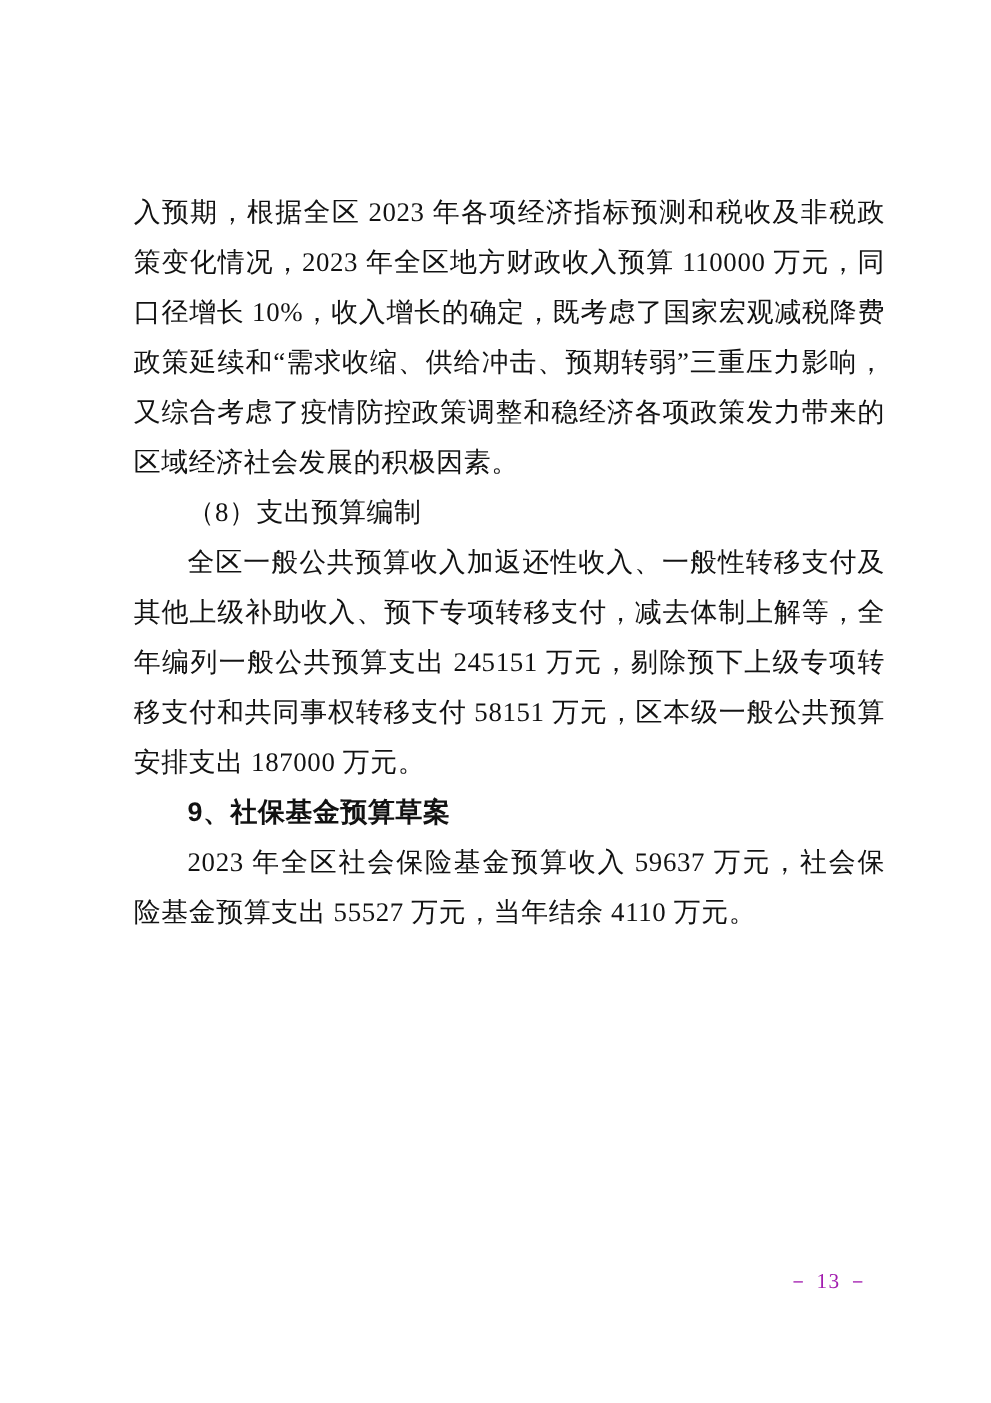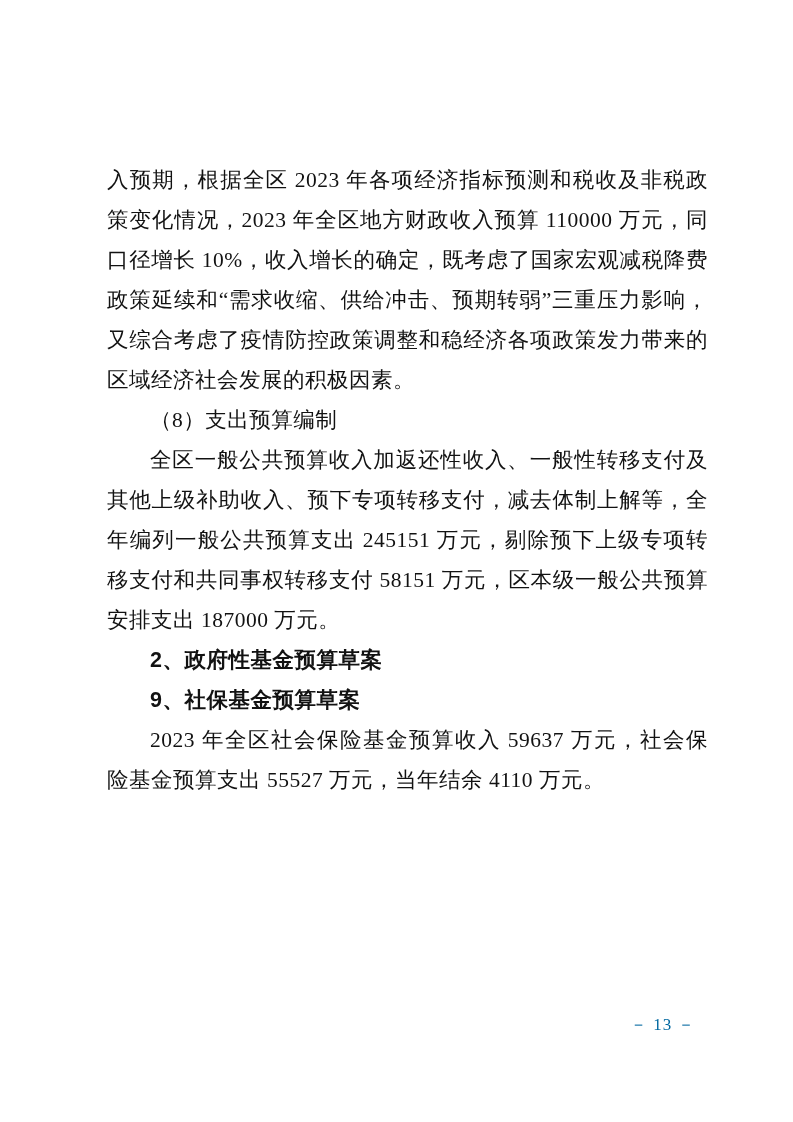--- a/index.html
+++ b/index.html
@@ -13,21 +13,21 @@
     width: 793px;
     height: 1122px;
     background: #ffffff;
     overflow: hidden;
     font-family: "Liberation Serif", "DejaVu Serif", serif;
     color: #121212;
   }
   .content {
     position: absolute;
     left: 107px;
-    top: 160px;
+    top: 150px;
     width: 601px;
   }
   .para {
     margin: 0;
     font-size: 21.5px;
     line-height: 40px;
     text-align: justify;
     text-justify: inter-ideograph;
     text-indent: 2em;
     letter-spacing: 0.5px;
@@ -44,30 +44,29 @@
     font-family: "Liberation Sans", "DejaVu Sans", sans-serif;
     letter-spacing: 0.5px;
   }
   .page-footer {
     position: absolute;
     left: 630px;
     top: 1012px;
     font-size: 17px;
     line-height: 26px;
     letter-spacing: 1px;
-    color: #0369a1;
+    color: #a21caf;
     font-family: "Liberation Serif", "DejaVu Serif", serif;
   }
 </style>
 </head>
 <body>
 
 <div class="page">
   <div class="content">
     <p class="para no-indent">入预期，根据全区 2023 年各项经济指标预测和税收及非税政策变化情况，2023 年全区地方财政收入预算 110000 万元，同口径增长 10%，收入增长的确定，既考虑了国家宏观减税降费政策延续和“需求收缩、供给冲击、预期转弱”三重压力影响，又综合考虑了疫情防控政策调整和稳经济各项政策发力带来的区域经济社会发展的积极因素。</p>
     <p class="para">（8）支出预算编制</p>
     <p class="para">全区一般公共预算收入加返还性收入、一般性转移支付及其他上级补助收入、预下专项转移支付，减去体制上解等，全年编列一般公共预算支出 245151 万元，剔除预下上级专项转移支付和共同事权转移支付 58151 万元，区本级一般公共预算安排支出 187000 万元。</p>
-    <h3 class="heading">2、政府性基金预算草案</h3>
     <h3 class="heading">9、社保基金预算草案</h3>
     <p class="para">2023 年全区社会保险基金预算收入 59637 万元，社会保险基金预算支出 55527 万元，当年结余 4110 万元。</p>
   </div>
   <div class="page-footer">－ 13 －</div>
 </div>
 
 </body></html>

